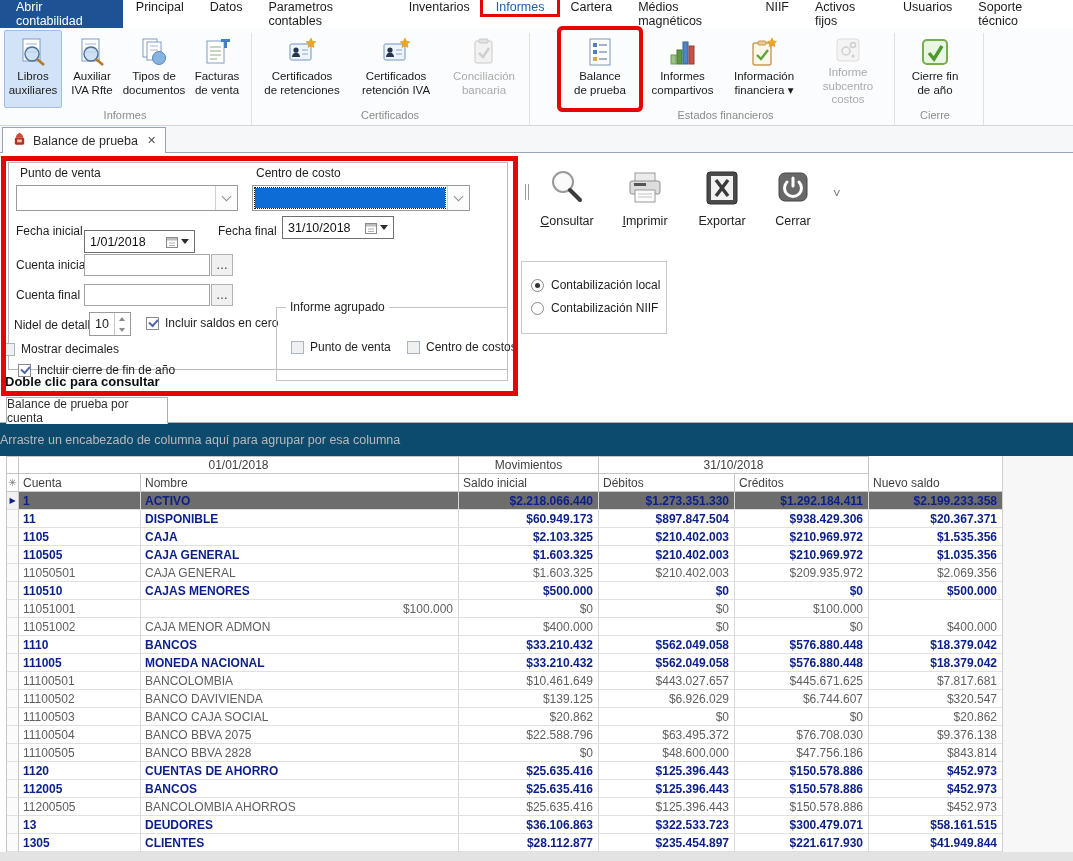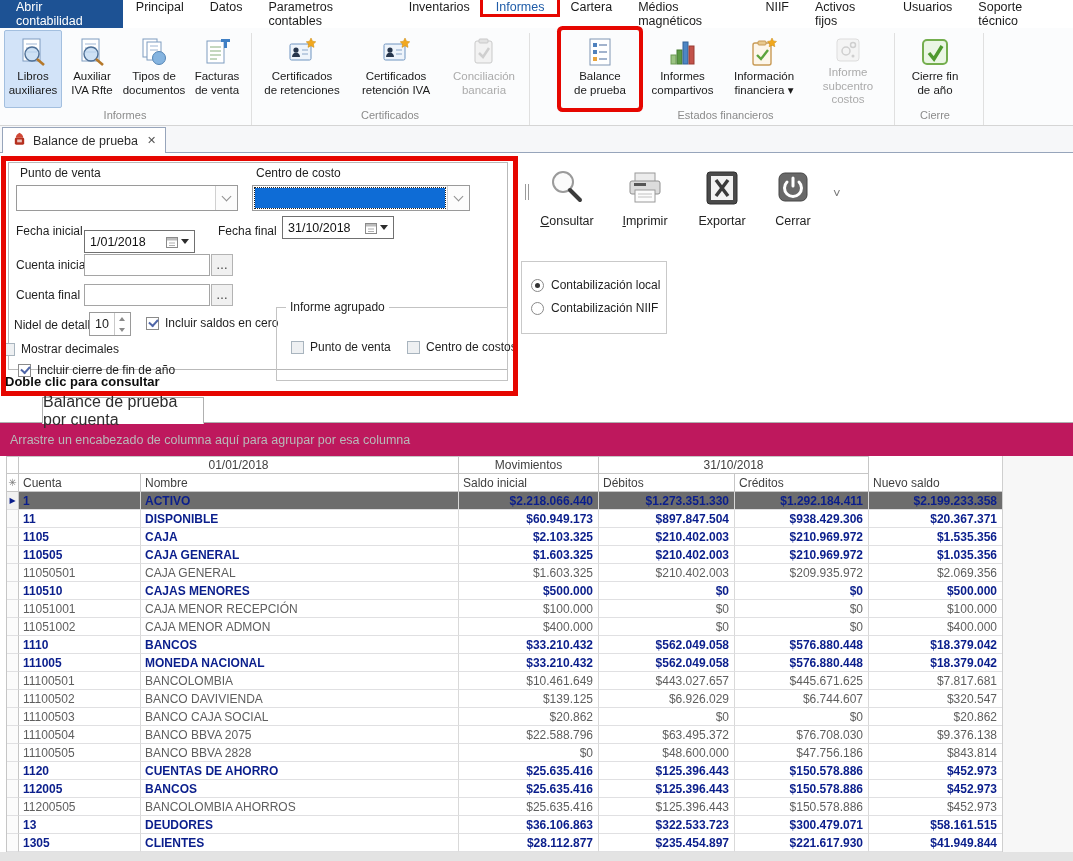--- a/index.html
+++ b/index.html
@@ -88,26 +88,26 @@
   .rdot.on::after { content:""; position:absolute; left:3px; top:3px; width:5px; height:5px; border-radius:50%; background:#333; }
 
   
   .ann-filter { position:absolute; left:1px; top:156px; width:517px; height:240px;
                 border:5px solid #e60600; z-index:30; pointer-events:none; }
 
   
   .subtabs { position:absolute; left:0; top:396px; width:1073px; height:27px; background:#fff;
              border-bottom:1px solid #b0b0b0; }
   .subtab { position:absolute; top:2px; height:25px; border:1px solid #b0b0b0; background:#fdfdfd;
-            display:flex; align-items:center; justify-content:center; font-size:16px; color:#2e2e2e;margin-left:36px; }
+            display:flex; align-items:center; justify-content:center; font-size:12px; color:#2e2e2e; }
   .subtab.active { top:1px; height:27px; background:#fff; border-bottom:1px solid #fff; z-index:2; }
 
   
-  .grouphint { position:absolute; left:0; top:423px; width:1073px; height:33px; background:#be185d;
-               display:flex; align-items:center; padding-left:10px; font-size:12.5px; color:#b9b9b9; }
+  .grouphint { position:absolute; left:0; top:423px; width:1073px; height:33px; background:#0c4a6e;
+               display:flex; align-items:center; font-size:12.5px; color:#b9b9b9; }
 
   
   .grid { position:absolute; left:6px; top:456px; width:996px; border-left:1px solid #c6c6c6; }
   .gridfill { position:absolute; left:1002px; top:456px; width:71px; height:396px; background:#f7f7f7;
               border-left:1px solid #cfcfcf; }
   .bottomstrip { position:absolute; left:0; top:852px; width:1073px; height:9px; background:#e3e3e3; }
   .hrow { display:grid; height:18px; }
   .hrow.band1 { grid-template-columns:12px 440px 140px 270px 134px; }
   .hrow.band2 { grid-template-columns:12px 122px 318px 140px 136px 134px 134px; }
   .hcell { background:#fff; border-right:1px solid #c6c6c6; border-bottom:1px solid #c6c6c6;
@@ -615,21 +615,20 @@
       <div class="td num">$500.000</div>
       <div class="td num">$0</div>
       <div class="td num">$0</div>
       <div class="td num">$500.000</div>
     </div>
     <div class="tr">
       <div class="td ind">
         <span></span>
       </div>
       <div class="td">11051001</div>
-      <div class="td">CAJA MENOR RECEPCIÓN</div>
       <div class="td num">$100.000</div>
       <div class="td num">$0</div>
       <div class="td num">$0</div>
       <div class="td num">$100.000</div>
     </div>
     <div class="tr">
       <div class="td ind">
         <span></span>
       </div>
       <div class="td">11051002</div>

